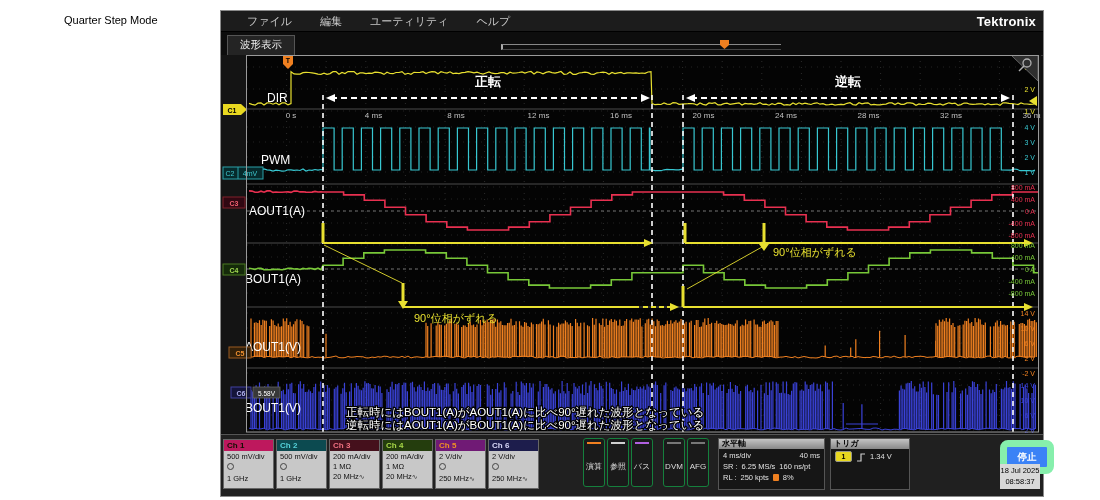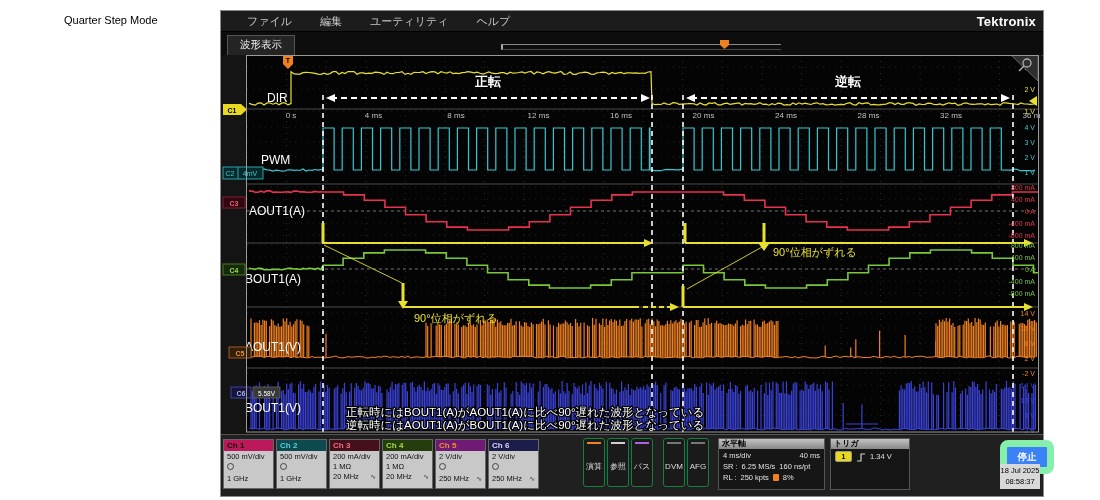--- a/index.html
+++ b/index.html
@@ -20,21 +20,21 @@
        border-left:2px solid #aaa;border-bottom:1px solid #444;background:transparent;}
   .slider-marker{position:absolute;left:499px;top:8px;width:9px;height:9px;background:#f08020;
        clip-path:polygon(0 0,100% 0,100% 55%,50% 100%,0 55%);}
   .screen-svg{position:absolute;left:0;top:44px;}
   .bottombar{position:absolute;left:0;right:0;top:423px;height:61px;background:#202020;border-top:1px solid #555;}
   .chb{position:absolute;top:4px;width:51px;height:50px;background:#c8c8c8;border:1px solid #666;
        font-size:7.5px;color:#111;line-height:1.3;box-sizing:border-box;}
   .chb-h{height:11px;font-size:8px;font-weight:bold;padding:0 3px;line-height:11px;}
   .chb-b{padding:1px 3px;}
   .probe{display:inline-block;width:5px;height:5px;border:1px solid #444;border-radius:50%;margin:1px 0;}
-  .bwrow{display:flex;justify-content:space-between;align-items:center;}
+  .bwrow{display:flex;justify-content:flex-start;align-items:center;}
   .bwic{font-size:7px;color:#333;}
   .fbtn{position:absolute;top:3px;width:22px;height:49px;background:#1a1a1a;border:1px solid #15803d;
        border-radius:3px;display:flex;flex-direction:column;align-items:center;padding-top:3px;box-sizing:border-box;}
   .fbtn .stripe{width:14px;height:2px;margin-bottom:2px;}
   .fbtn .lbl{font-size:8px;color:#ddd;margin:auto 0;text-align:center;}
   .panel{position:absolute;top:3px;height:52px;background:#161616;border:1px solid #555;
        box-sizing:border-box;font-size:7.5px;color:#e0e0e0;}
   .panel-h{height:10px;background:linear-gradient(#c4c4c4,#888);color:#000;font-size:8px;
        font-weight:bold;padding:0 3px;line-height:10px;}
   .panel-b{padding:2px 4px;display:flex;flex-direction:column;gap:2px;}

